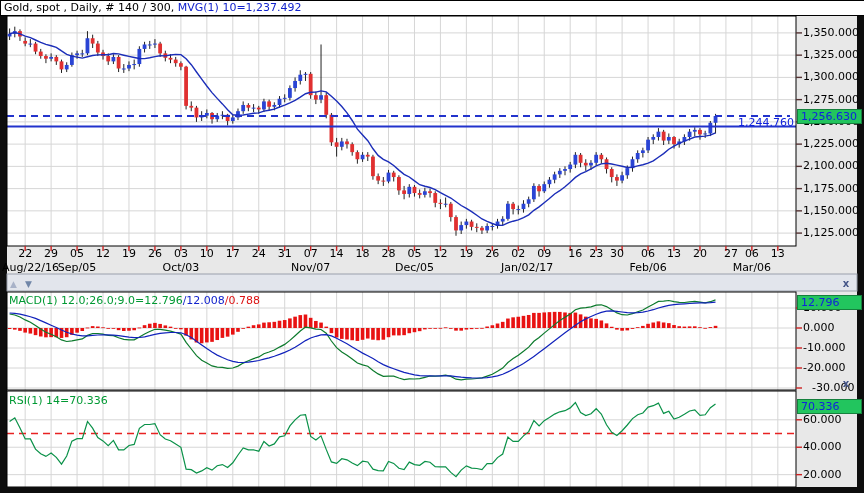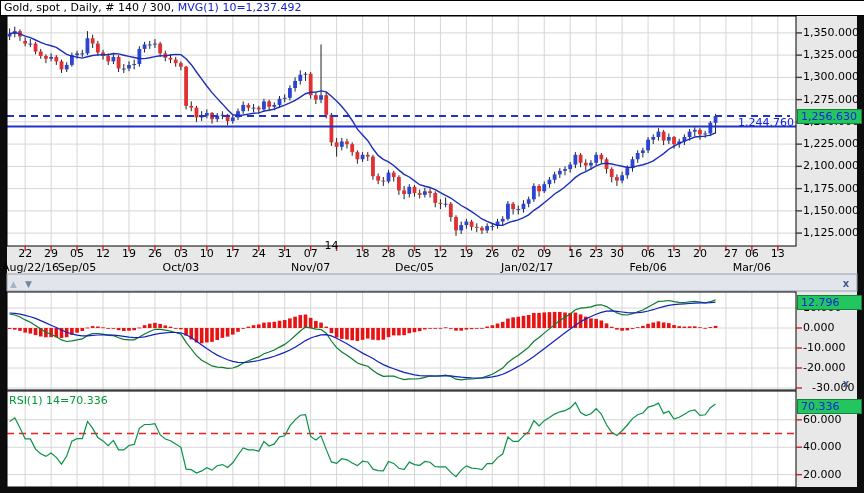--- a/index.html
+++ b/index.html
@@ -661,21 +661,21 @@
       <span style="left:65.07565789473685px;top:247px;width:24px;text-align:center;">05</span>
       <span style="left:91.02960526315789px;top:247px;width:24px;text-align:center;">12</span>
       <span style="left:116.98355263157896px;top:247px;width:24px;text-align:center;">19</span>
       <span style="left:142.9375px;top:247px;width:24px;text-align:center;">26</span>
       <span style="left:168.89144736842107px;top:247px;width:24px;text-align:center;">03</span>
       <span style="left:194.8453947368421px;top:247px;width:24px;text-align:center;">10</span>
       <span style="left:220.79934210526315px;top:247px;width:24px;text-align:center;">17</span>
       <span style="left:246.75328947368422px;top:247px;width:24px;text-align:center;">24</span>
       <span style="left:272.70723684210526px;top:247px;width:24px;text-align:center;">31</span>
       <span style="left:298.6611842105263px;top:247px;width:24px;text-align:center;">07</span>
-      <span style="left:324.6151315789474px;top:239px;width:24px;">14</span>
+      <span style="left:324.6151315789474px;top:247px;width:24px;text-align:center;">14</span>
       <span style="left:350.56907894736844px;top:247px;width:24px;text-align:center;">18</span>
       <span style="left:376.5230263157895px;top:247px;width:24px;text-align:center;">28</span>
       <span style="left:402.4769736842105px;top:247px;width:24px;text-align:center;">05</span>
       <span style="left:428.43092105263156px;top:247px;width:24px;text-align:center;">12</span>
       <span style="left:454.38486842105266px;top:247px;width:24px;text-align:center;">19</span>
       <span style="left:480.3388157894737px;top:247px;width:24px;text-align:center;">26</span>
       <span style="left:506.2927631578948px;top:247px;width:24px;text-align:center;">02</span>
       <span style="left:532.2467105263158px;top:247px;width:24px;text-align:center;">09</span>
       <span style="left:558.2006578947369px;top:247px;width:24px;text-align:right;">16</span>
       <span style="left:584.1546052631579px;top:247px;width:24px;text-align:center;">23</span>
@@ -689,20 +689,23 @@
       <span style="left:2px;top:261px;">Aug/22/16</span>
       <span style="left:42.07565789473685px;top:261px;width:70px;text-align:center;">Sep/05</span>
       <span style="left:145.89144736842107px;top:261px;width:70px;text-align:center;">Oct/03</span>
       <span style="left:275.6611842105263px;top:261px;width:70px;text-align:center;">Nov/07</span>
       <span style="left:379.4769736842105px;top:261px;width:70px;text-align:center;">Dec/05</span>
       <span style="left:483.2927631578948px;top:261px;width:70px;text-align:right;">Jan/02/17</span>
       <span style="left:613.0625px;top:261px;width:70px;text-align:center;">Feb/06</span>
       <span style="left:716.8782894736843px;top:261px;width:70px;text-align:center;">Mar/06</span>
     </div>
 
+  <div class="ind-header" style="left:9px;top:294px;">
+    <span class="g">MACD(1) 12.0;26.0;9.0=12.796</span><span class="b">/12.008</span><span class="r">/0.788</span>
+  </div>
 
   <div class="ind-header g" style="left:9px;top:394px;">RSI(1) 14=70.336</div>
 
   <div class="valbox" style="left:797px;top:109px;">1,256.630</div>
   <div class="valbox" style="left:797px;top:295px;">12.796</div>
   <div class="valbox" style="left:797px;top:399px;">70.336</div>
 
   <div class="hline-label" style="left:736px;top:116px;">1,244.760</div>
 
   <span class="btn tri tri-up" style="left:10px;top:279px;">▲</span>

